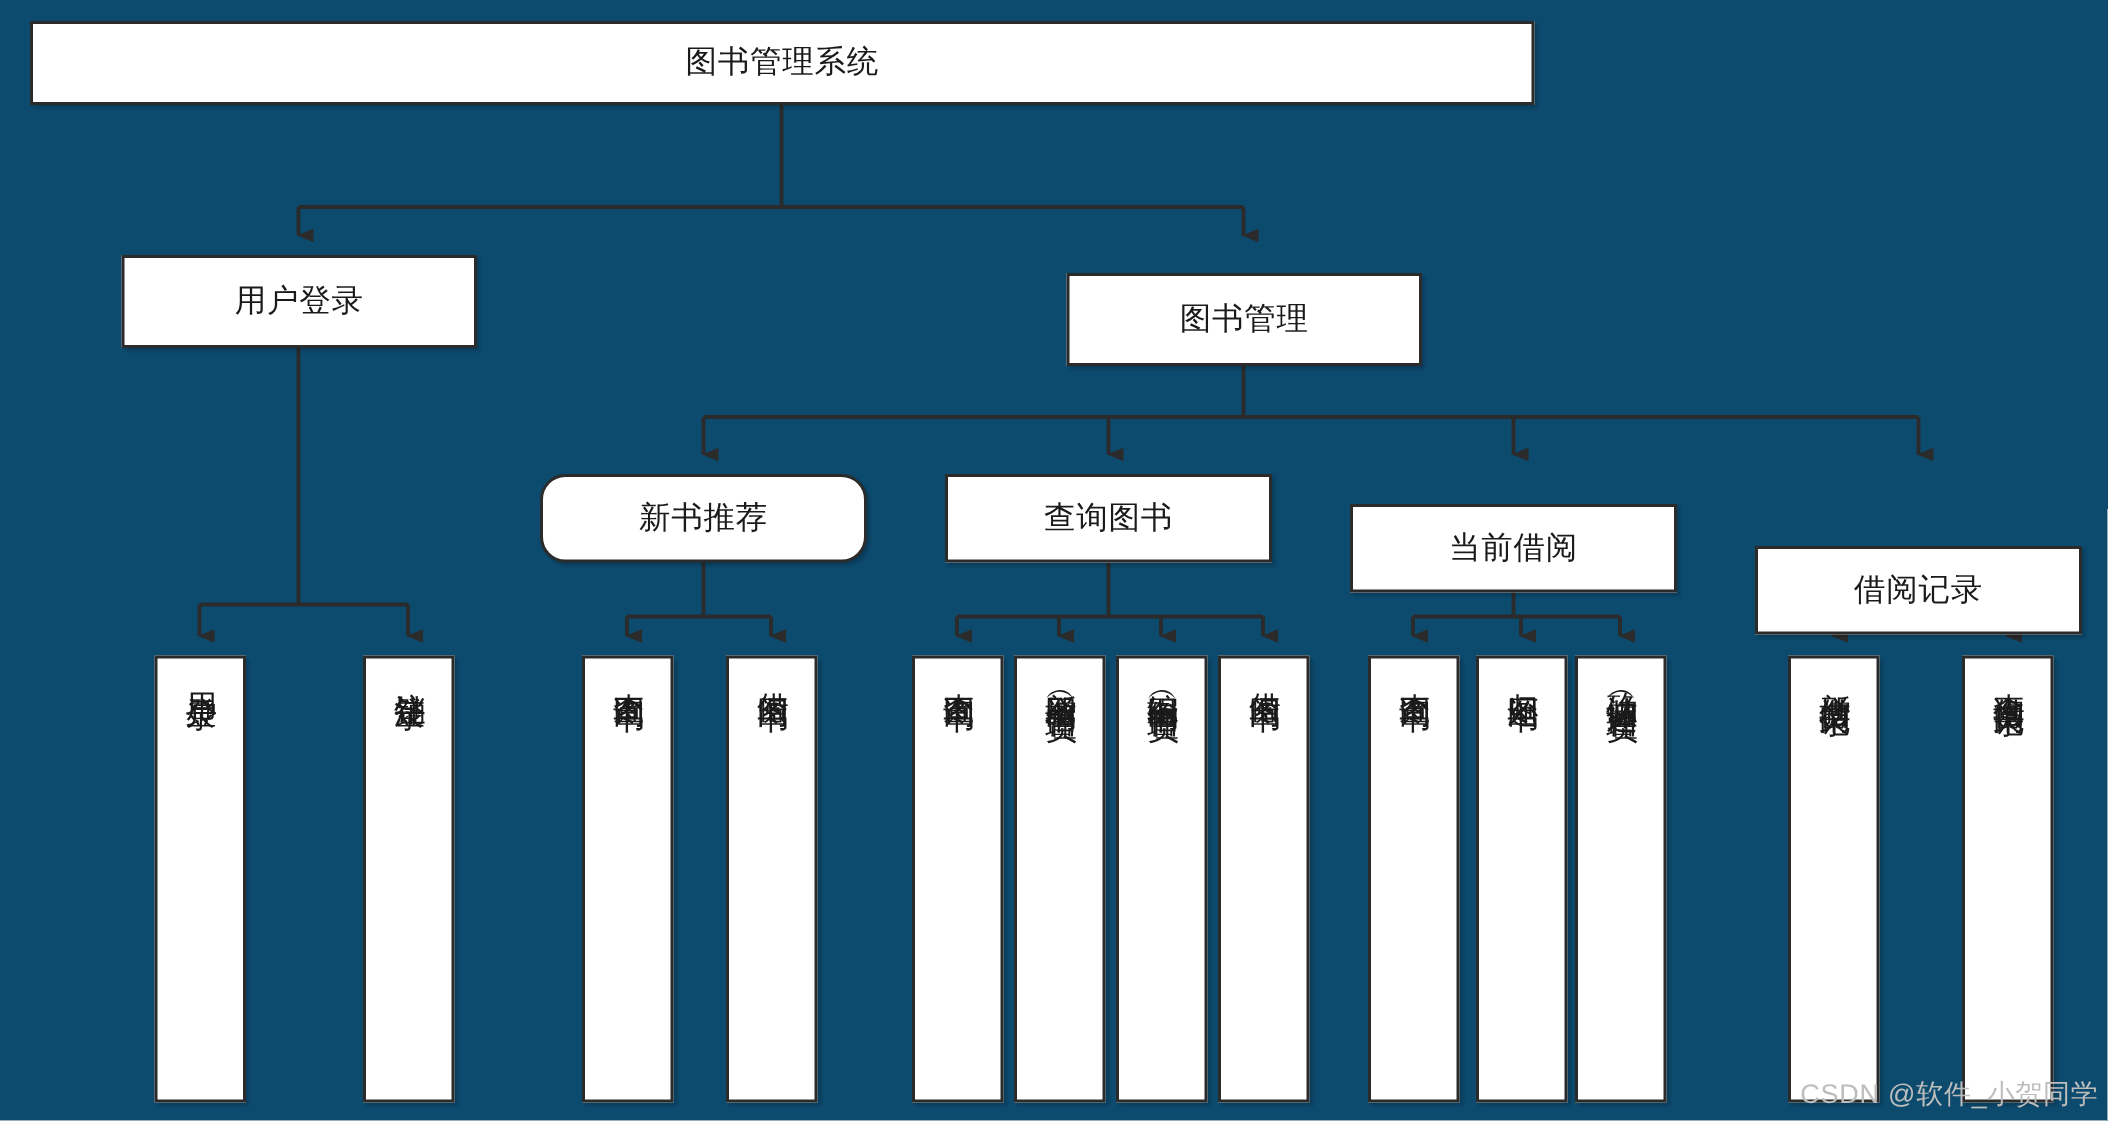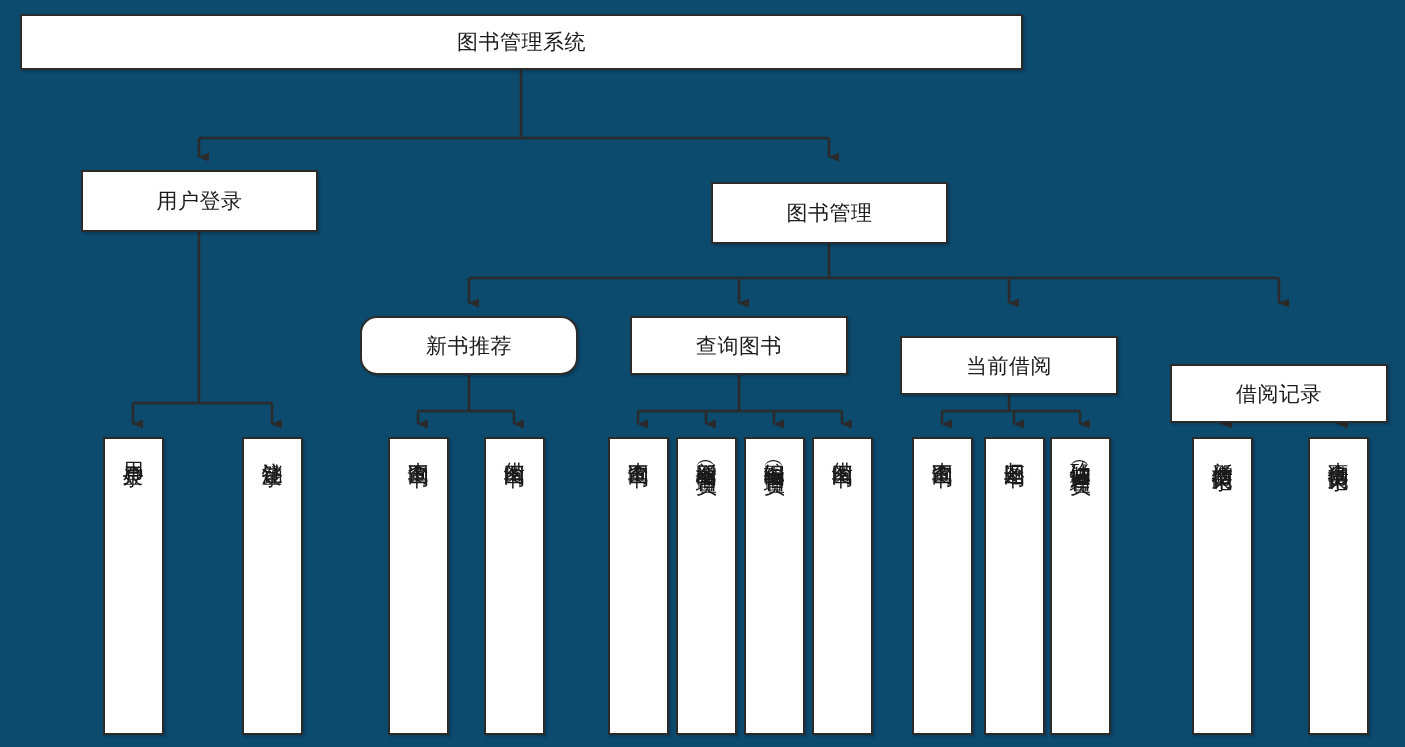--- a/index.html
+++ b/index.html
@@ -168,13 +168,14 @@
         <span class="node-label">确认归还（管理员）</span>
       </div>
       <div class="node vertical" style="left: 1192px; top: 437px; width: 61px; height: 298px;">
         <span class="node-label">新增借阅记录</span>
       </div>
       <div class="node vertical" style="left: 1308px; top: 437px; width: 61px; height: 298px;">
         <span class="node-label">查询借阅记录</span>
       </div>
     </div>
 
+  <div class="watermark">CSDN @软件_小贺同学</div>
 </div>
 
 </body></html>

